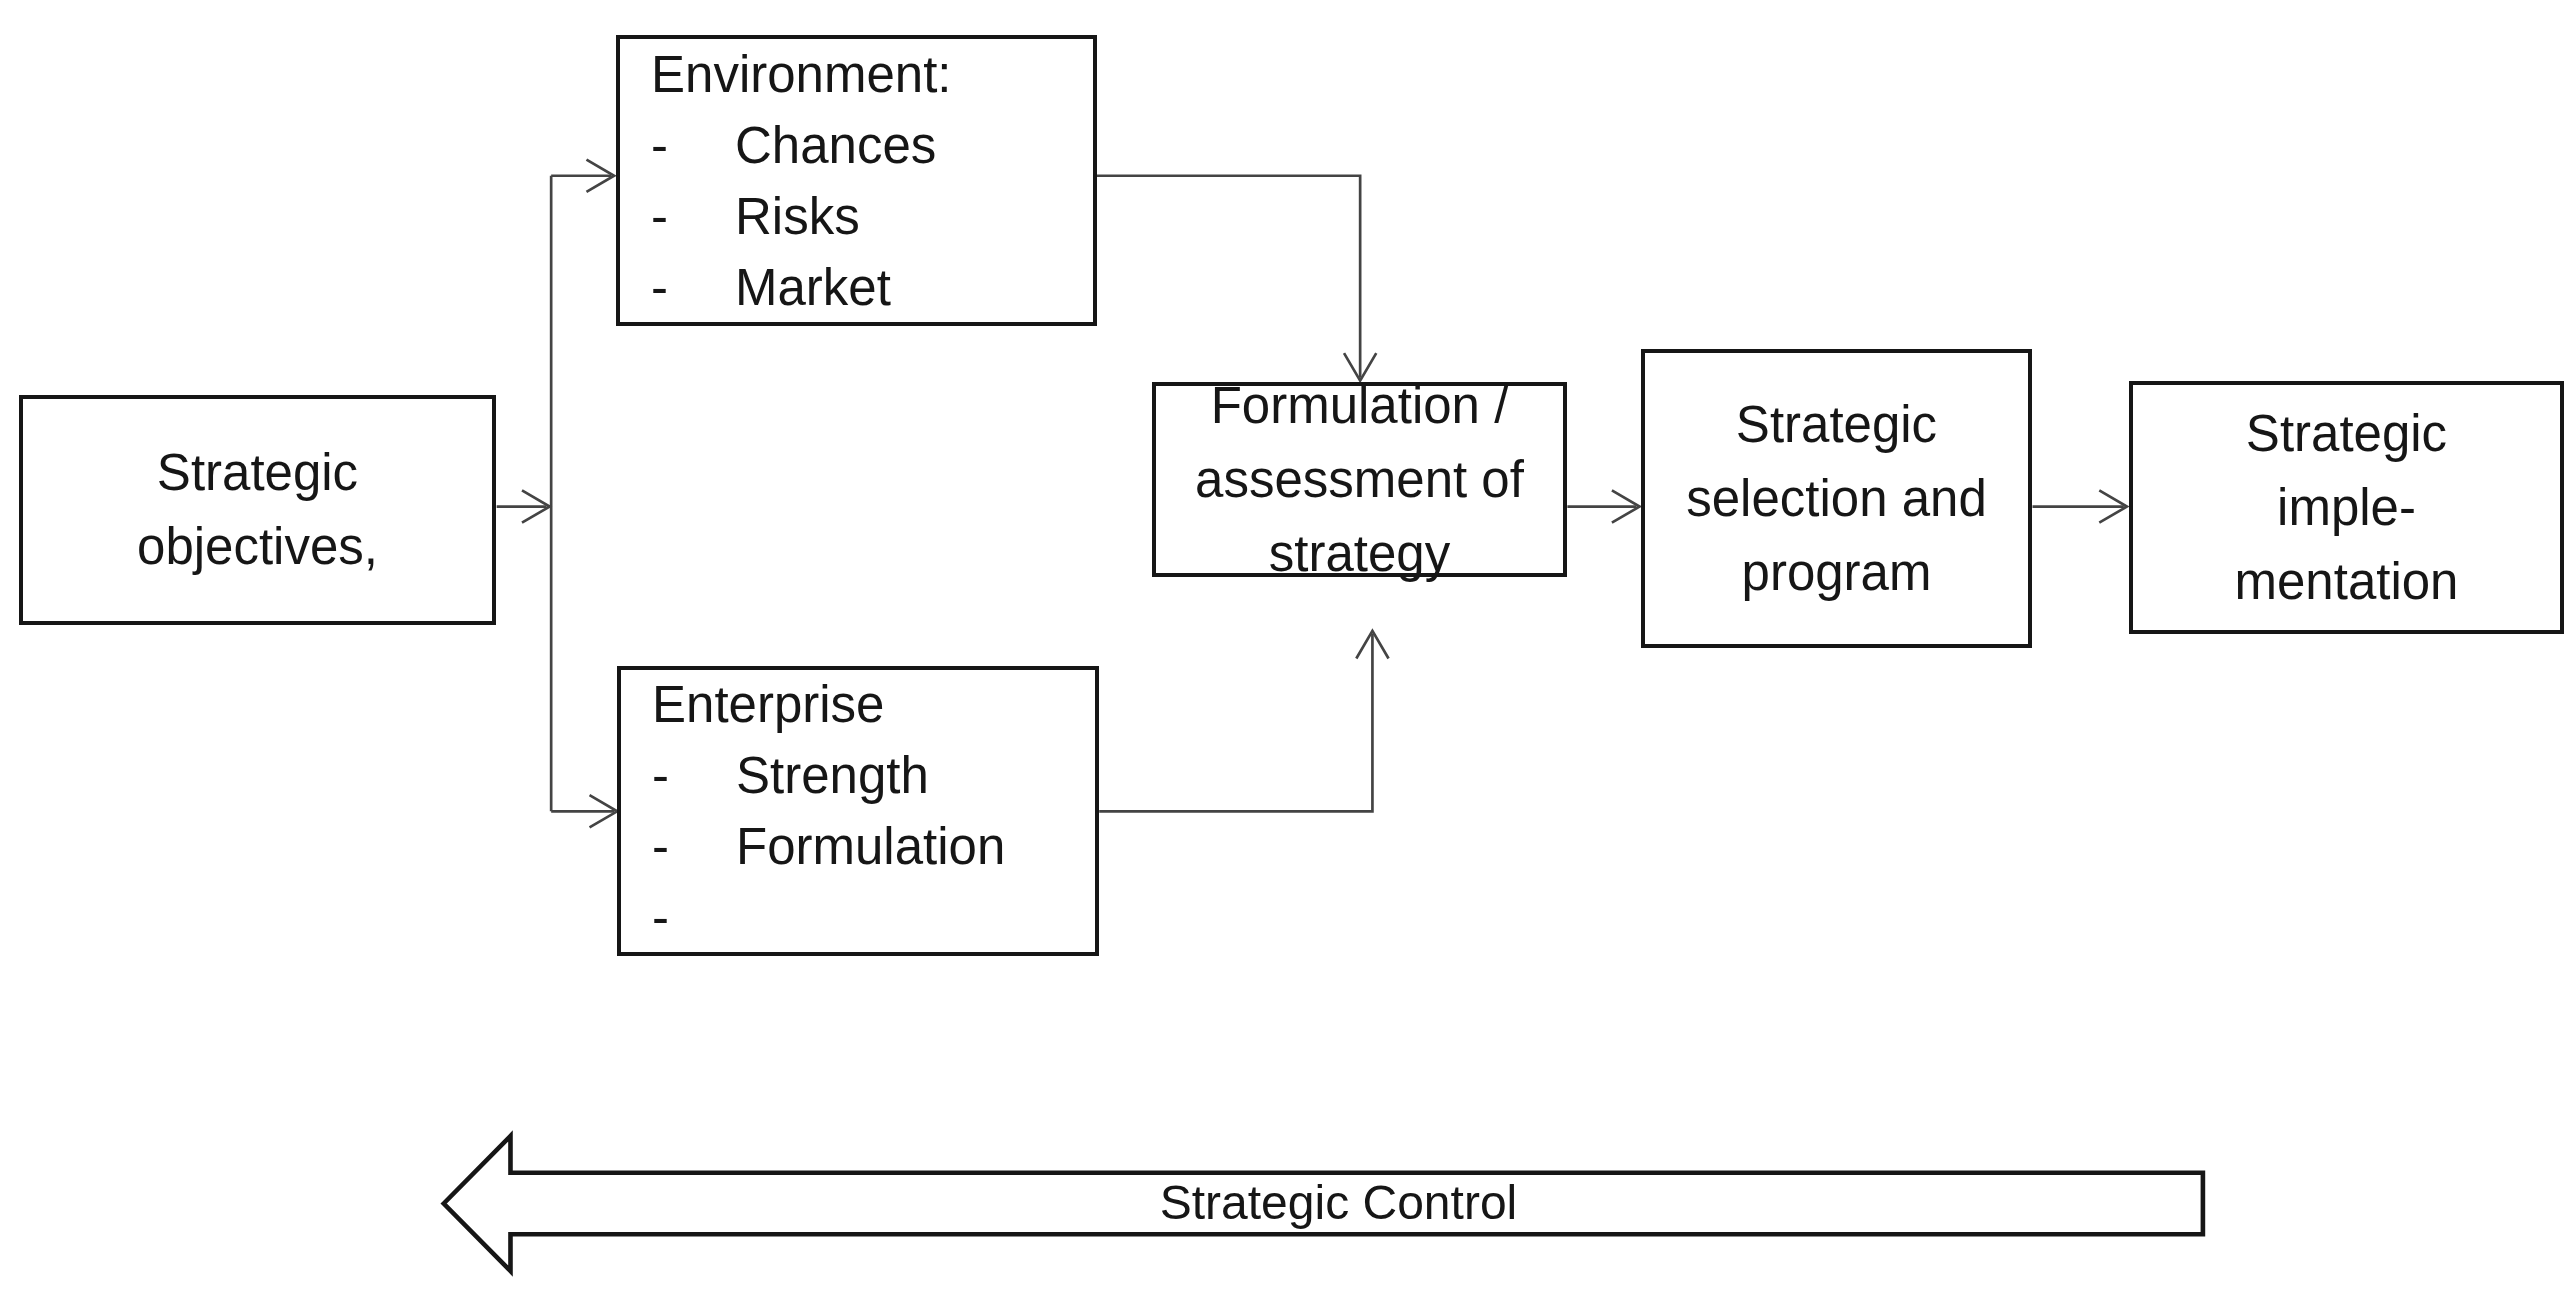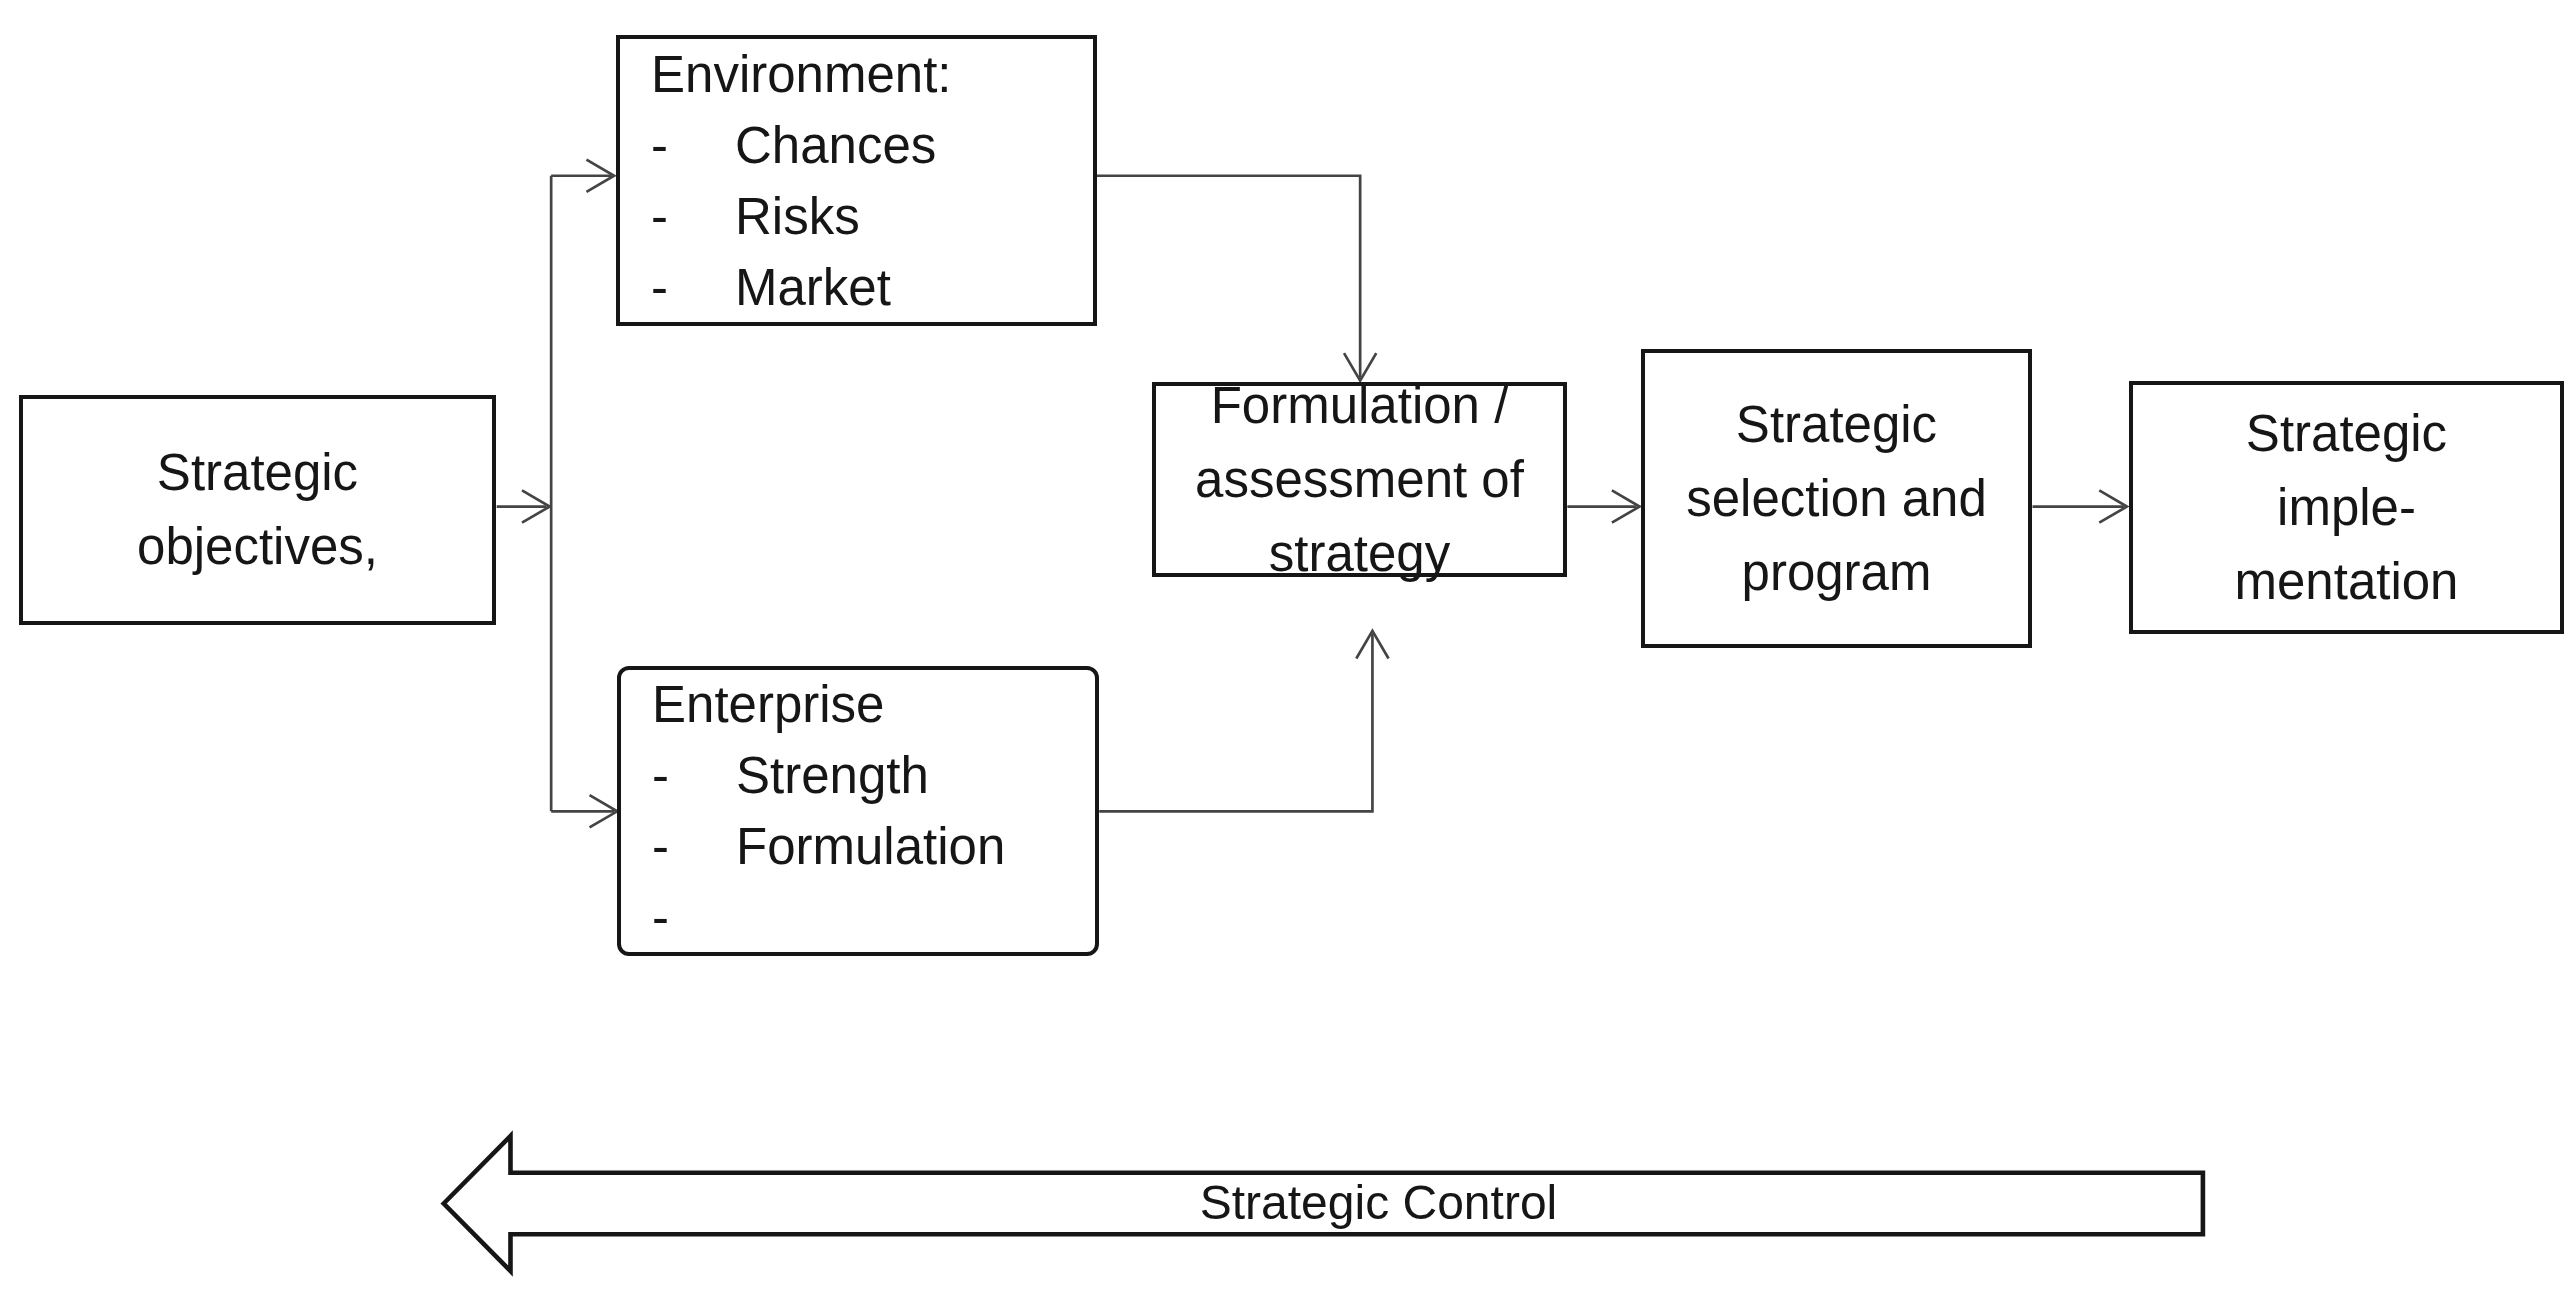--- a/index.html
+++ b/index.html
@@ -55,21 +55,21 @@
     display: flex;
     flex-direction: row;
   }
   .dash {
     display: inline-block;
     width: 84px;
     flex: 0 0 84px;
   }
   #control-label {
     position: absolute;
-    left: 532px;
+    left: 492px;
     top: 1171px;
     width: 1693px;
     height: 64px;
     line-height: 64px;
     text-align: center;
     font-size: 48px;
     color: #161616;
     font-family: "Liberation Sans", "DejaVu Sans", sans-serif;
   }
 </style>
@@ -134,21 +134,21 @@
     <div class="ln bullet-row">
       <span class="dash">-</span>
       <span>Risks</span>
     </div>
     <div class="ln bullet-row">
       <span class="dash">-</span>
       <span>Market</span>
     </div>
   </div>
 
-  <div class="node list-text" style="left:617px; top:666px; width:482px; height:290px;border-radius:12px;">
+  <div class="node list-text" style="left:617px; top:666px; width:482px; height:290px;">
     <div class="ln">Enterprise</div>
     <div class="ln bullet-row">
       <span class="dash">-</span>
       <span>Strength</span>
     </div>
     <div class="ln bullet-row">
       <span class="dash">-</span>
       <span>Formulation</span>
     </div>
     <div class="ln bullet-row">

